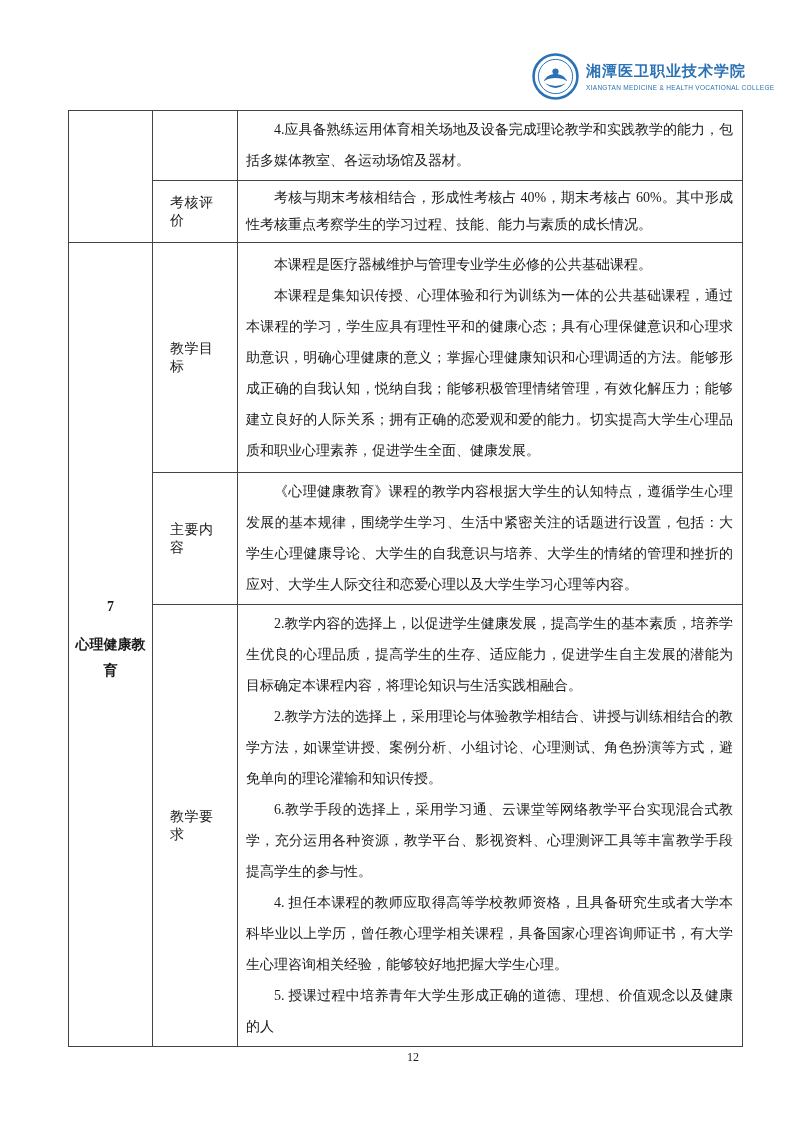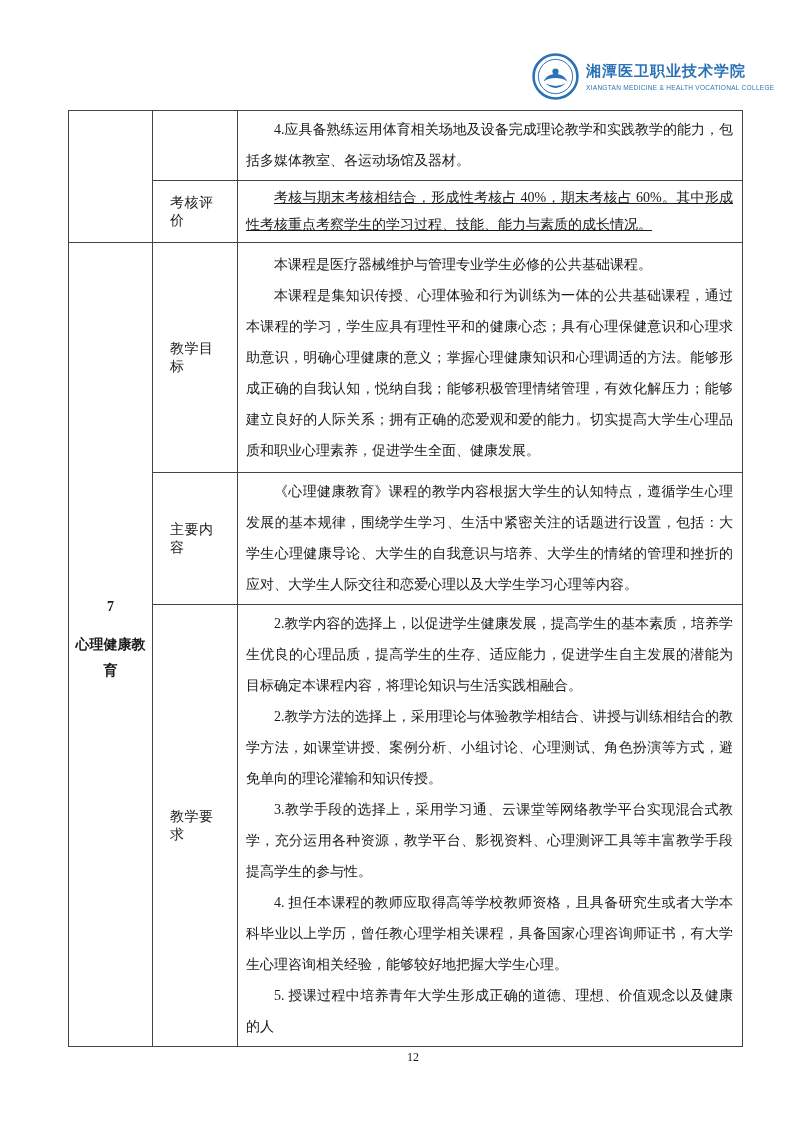--- a/index.html
+++ b/index.html
@@ -36,21 +36,21 @@
   td.num-cell { text-align:center; font-weight:bold; vertical-align:middle; }
   .course-no { text-align:center; line-height:26px; }
   .course-name { width:72px; margin:12px auto; text-align:center; line-height:26px; }
 
   td.label-cell { text-align:left; padding:3px 17px; letter-spacing:0.5px; }
 
   td.content-cell { padding:3px 9px 4px 8px; }
   td.content-cell p {
     text-indent:2em; text-align:justify; line-height:31px;
   }
-  td.content-cell p.tight { line-height:27px;text-decoration:underline; }
+  td.content-cell p.tight { line-height:27px; }
 
   tr.rowA { height:70px; }
   tr.rowB { height:57px; }
   tr.rowC { height:230px; }
   tr.rowD { height:126px; }
   tr.rowE { height:421px; }
 
   
   .page-footer {
     position:absolute; left:0; right:12px; top:1050px; text-align:center;
@@ -118,21 +118,21 @@
         <td class="content-cell">
           <p>《心理健康教育》课程的教学内容根据大学生的认知特点，遵循学生心理发展的基本规律，围绕学生学习、生活中紧密关注的话题进行设置，包括：大学生心理健康导论、大学生的自我意识与培养、大学生的情绪的管理和挫折的应对、大学生人际交往和恋爱心理以及大学生学习心理等内容。</p>
         </td>
       </tr>
 
       <tr class="rowE">
         <td class="label-cell">教学要求</td>
         <td class="content-cell">
           <p>2.教学内容的选择上，以促进学生健康发展，提高学生的基本素质，培养学生优良的心理品质，提高学生的生存、适应能力，促进学生自主发展的潜能为目标确定本课程内容，将理论知识与生活实践相融合。</p>
           <p>2.教学方法的选择上，采用理论与体验教学相结合、讲授与训练相结合的教学方法，如课堂讲授、案例分析、小组讨论、心理测试、角色扮演等方式，避免单向的理论灌输和知识传授。</p>
-          <p>3.教学手段的选择上，采用学习通、云课堂等网络教学平台实现混合式教学，充分运用各种资源，教学平台、影视资料、心理测评工具等丰富教学手段提高学生的参与性。</p>
+          <p>6.教学手段的选择上，采用学习通、云课堂等网络教学平台实现混合式教学，充分运用各种资源，教学平台、影视资料、心理测评工具等丰富教学手段提高学生的参与性。</p>
           <p>4. 担任本课程的教师应取得高等学校教师资格，且具备研究生或者大学本科毕业以上学历，曾任教心理学相关课程，具备国家心理咨询师证书，有大学生心理咨询相关经验，能够较好地把握大学生心理。</p>
           <p>5. 授课过程中培养青年大学生形成正确的道德、理想、价值观念以及健康的人</p>
         </td>
       </tr>
 
     </tbody>
   </table>
 
   <div class="page-footer">
     <span>12</span>

